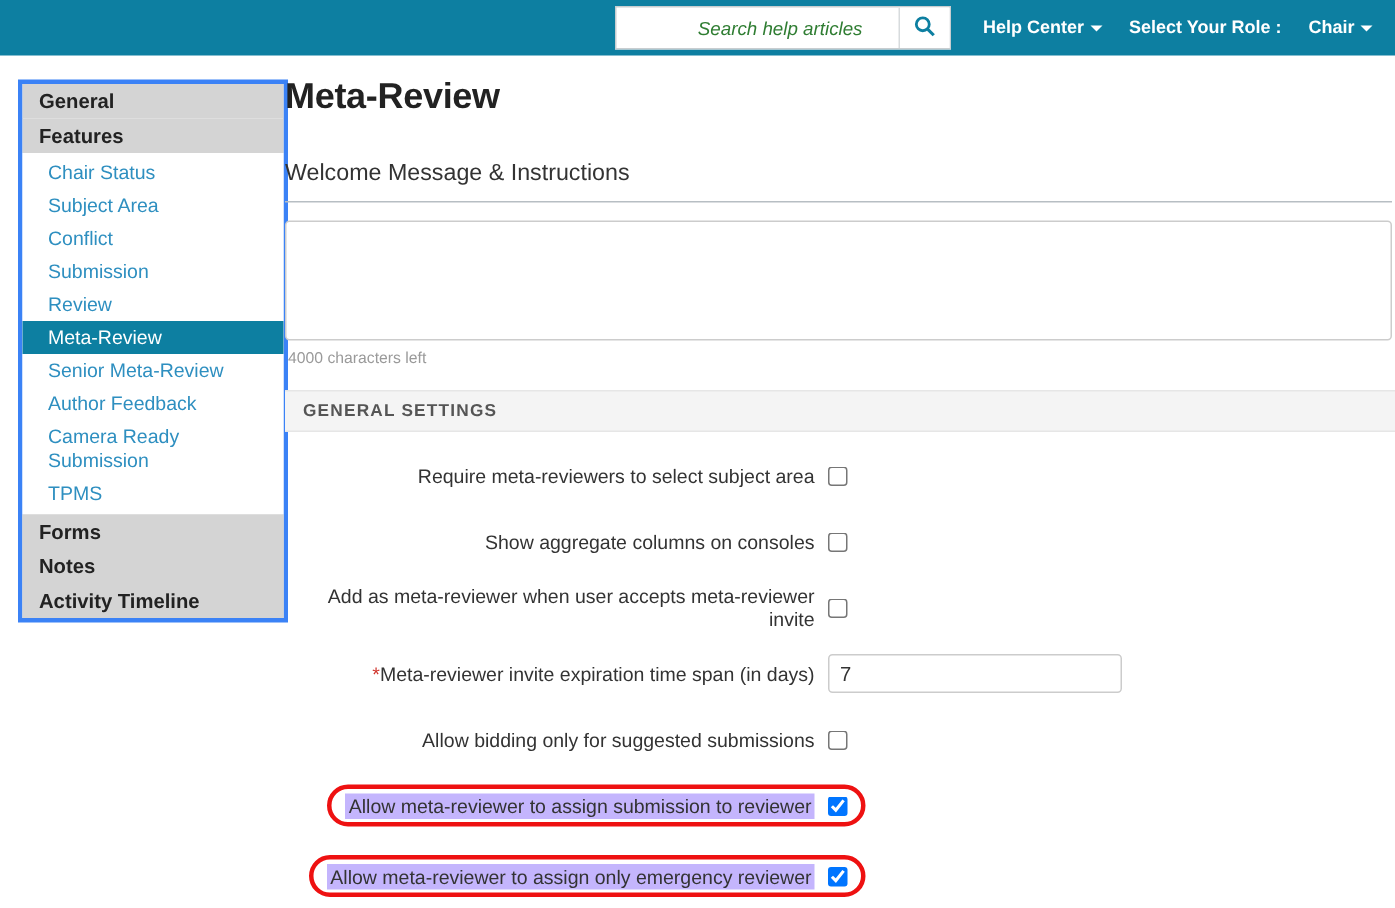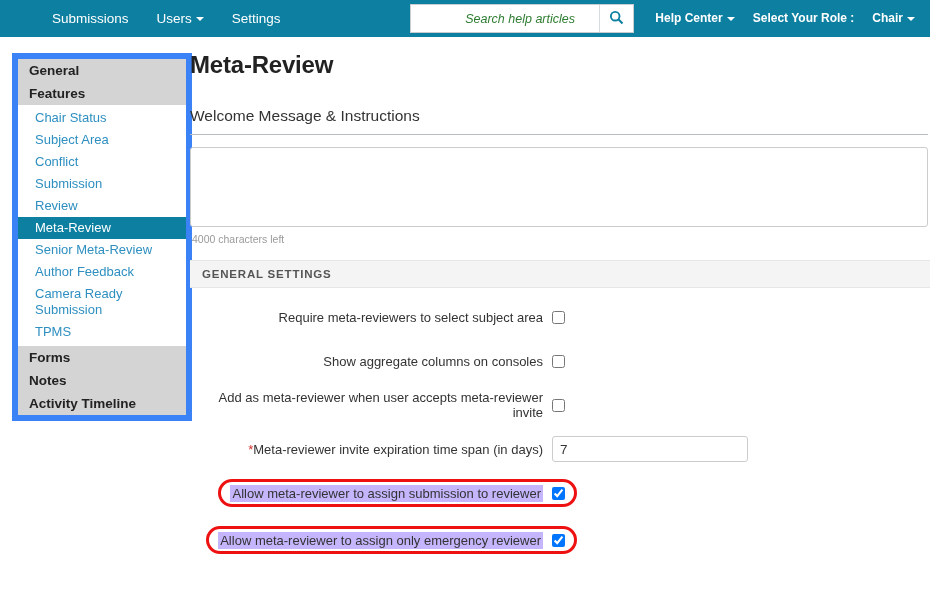--- a/index.html
+++ b/index.html
@@ -105,21 +105,21 @@
   .nav-right .nav-item { padding: 0 9px; font-weight: bold; font-size: 12px; }
   .nav-right .nav-plain { font-weight: bold; }
 
   
   .sidebar {
     position: absolute;
     left: 12px;
     top: 53px;
     width: 180px;
     background: #ffffff;
-    border: 6px solid #3b82f6;
+    border: 3px solid #3b82f6;
     box-sizing: border-box;
   }
   .side-header {
     background: #d4d4d4;
     color: #222222;
     font-weight: bold;
     font-size: 13.5px;
     padding: 3px 0 3px 11px;
     line-height: 17px;
   }
@@ -262,25 +262,20 @@
   .hl-text {
     background: #c4b5fd;
     padding: 1px 2px;
   }
   .cb-cell { display: flex; align-items: center; }
 </style>
 </head>
 <body>
 
 <div class="navbar">
-  <div class="nav-left">
-      <div class="nav-item"><span>Submissions</span></div>
-      <div class="nav-item"><span>Users</span><span class="caret-down"></span></div>
-      <div class="nav-item"><span>Settings</span></div>
-    </div>
 
   <div class="search-group">
     <input class="search-input" type="text" placeholder="Search help articles" style="">
     <button class="search-btn">
       <span>
         <svg width="15" height="15" viewBox="0 0 16 16">
           <circle cx="6.6" cy="6.6" r="4.6" fill="none" stroke="#0d7fa1" stroke-width="2"></circle>
           <line x1="10.2" y1="10.2" x2="14.4" y2="14.4" stroke="#0d7fa1" stroke-width="2.2"></line>
         </svg>
       </span>
@@ -345,20 +340,26 @@
         <div class="cb-cell">
           <input type="checkbox" class="cb" style="">
         </div>
       </div>
       <div class="setting-row">
         <div class="setting-label-wrap"><span class="req">*</span><span>Meta-reviewer invite expiration time span (in days)</span></div>
         <div class="cb-cell">
           <input type="text" class="num-input" value="7" style="">
         </div>
       </div>
+      <div class="setting-row">
+        <div class="setting-label-wrap"><span>Allow bidding only for suggested submissions</span></div>
+        <div class="cb-cell">
+          <input type="checkbox" class="cb" style="">
+        </div>
+      </div>
       <div class="setting-row highlighted">
         <div class="hl-box" style="left: 28.4844px; width: 358.516px;"></div>
         <div class="setting-label-wrap"><span class="hl-text">Allow meta-reviewer to assign submission to reviewer</span></div>
         <div class="cb-cell">
           <input type="checkbox" class="cb" checked="" style="">
         </div>
       </div>
       <div class="setting-row highlighted">
         <div class="hl-box" style="left: 16.2031px; width: 370.797px;"></div>
         <div class="setting-label-wrap"><span class="hl-text">Allow meta-reviewer to assign only emergency reviewer</span></div>

